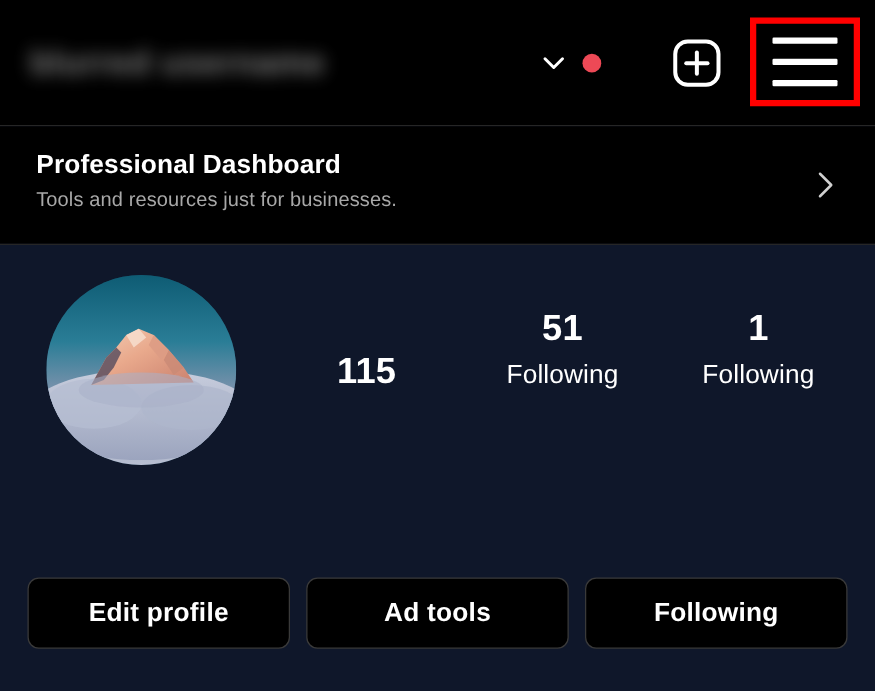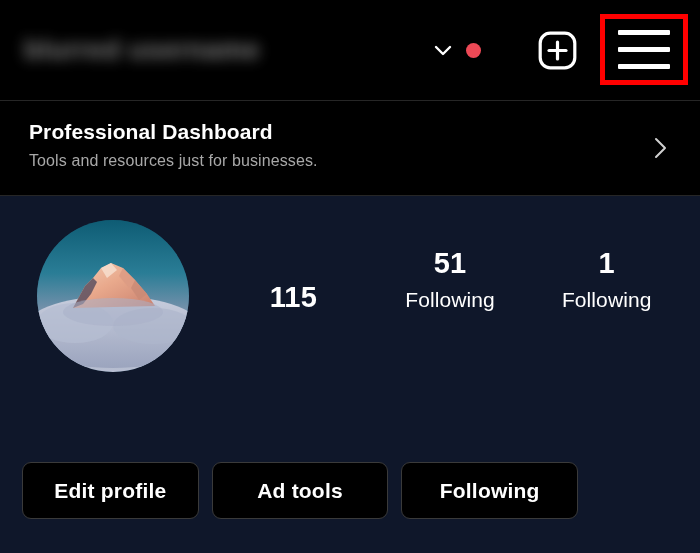--- a/index.html
+++ b/index.html
@@ -218,21 +218,21 @@
     font-weight: bold;
     color: #ffffff;
     letter-spacing: 0.2px;
   }
 
   
   .actions {
     position: absolute;
     left: 22px;
     top: 462px;
-    width: 556px;
+    width: 656px;
     display: flex;
     gap: 13px;
   }
   .action-btn {
     flex: 1 1 0;
     height: 57px;
     border: 1px solid #3a3a3a;
     border-radius: 9px;
     background: #000000;
     color: #ffffff;

